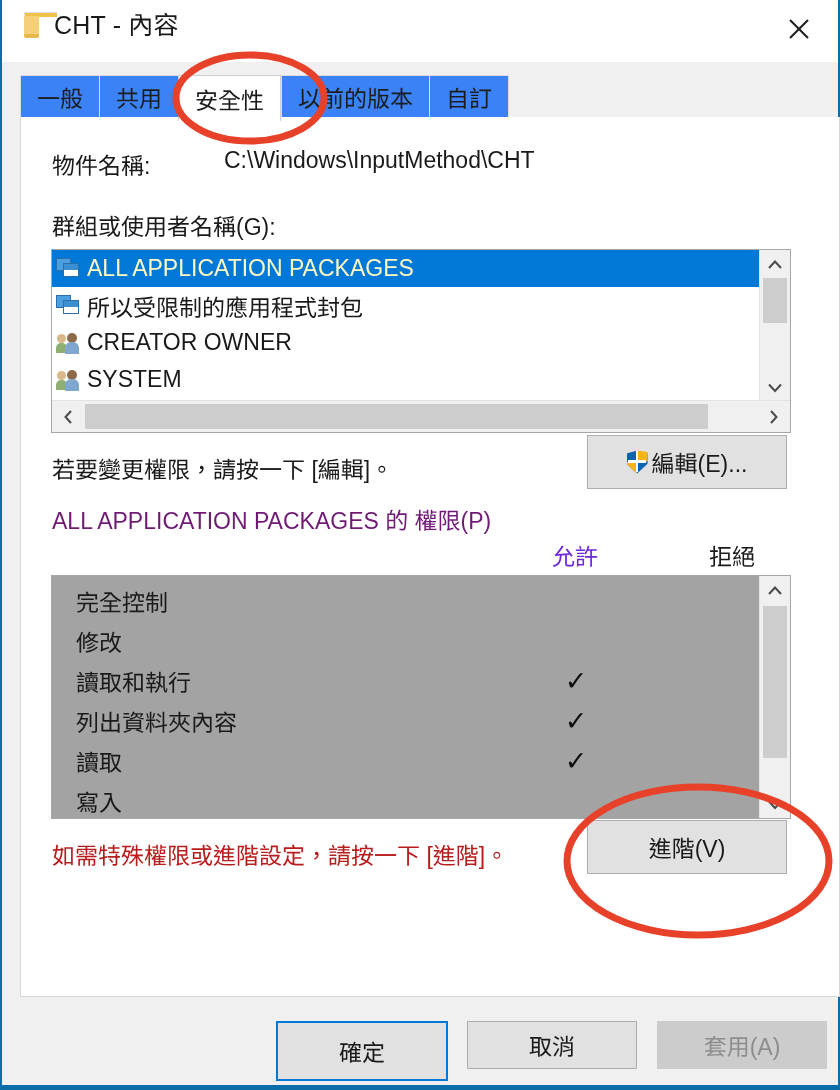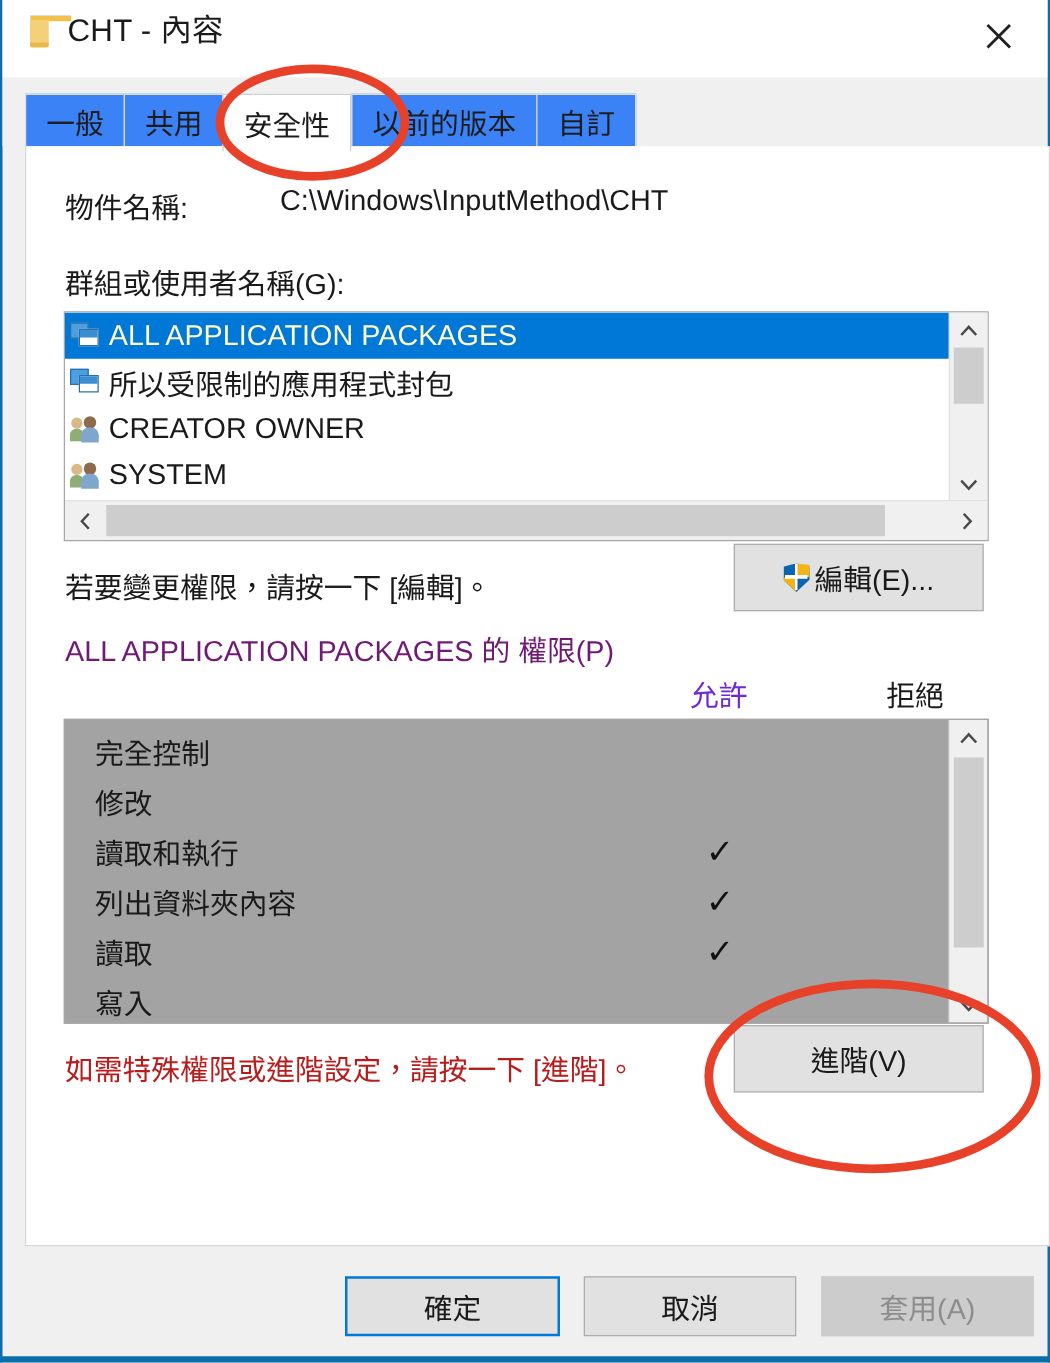--- a/index.html
+++ b/index.html
@@ -455,21 +455,21 @@
     width: 200px;
     height: 54px;
   }
 
   
   .btn-ok {
     position: absolute;
     left: 274px;
     top: 1021px;
     width: 172px;
-    height: 48px;
+    height: 60px;
     background: #e1e1e1;
     border: 2px solid #0078d7;
   }
   .btn-cancel {
     position: absolute;
     left: 465px;
     top: 1021px;
     width: 170px;
     height: 48px;
   }

